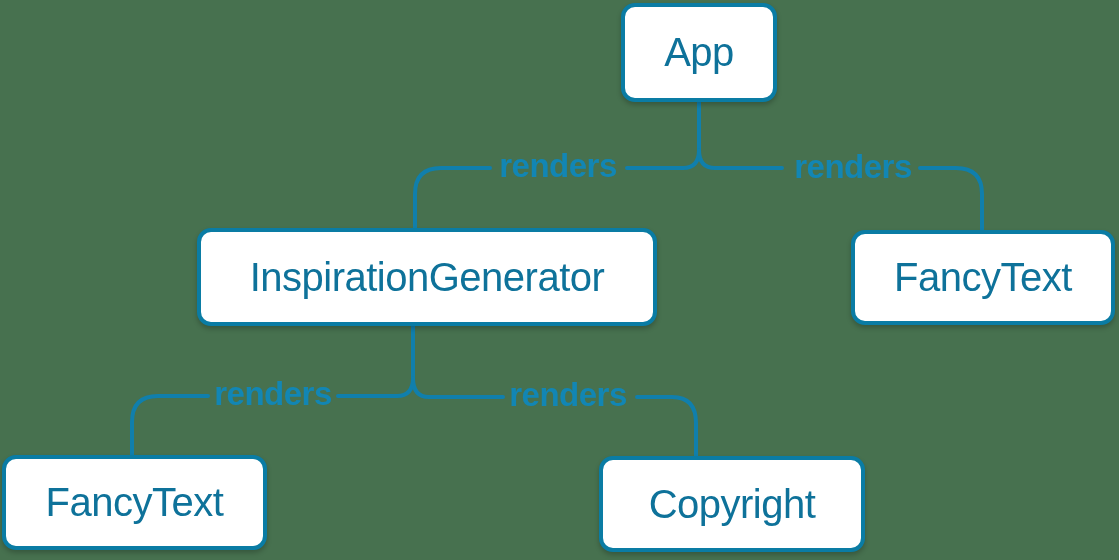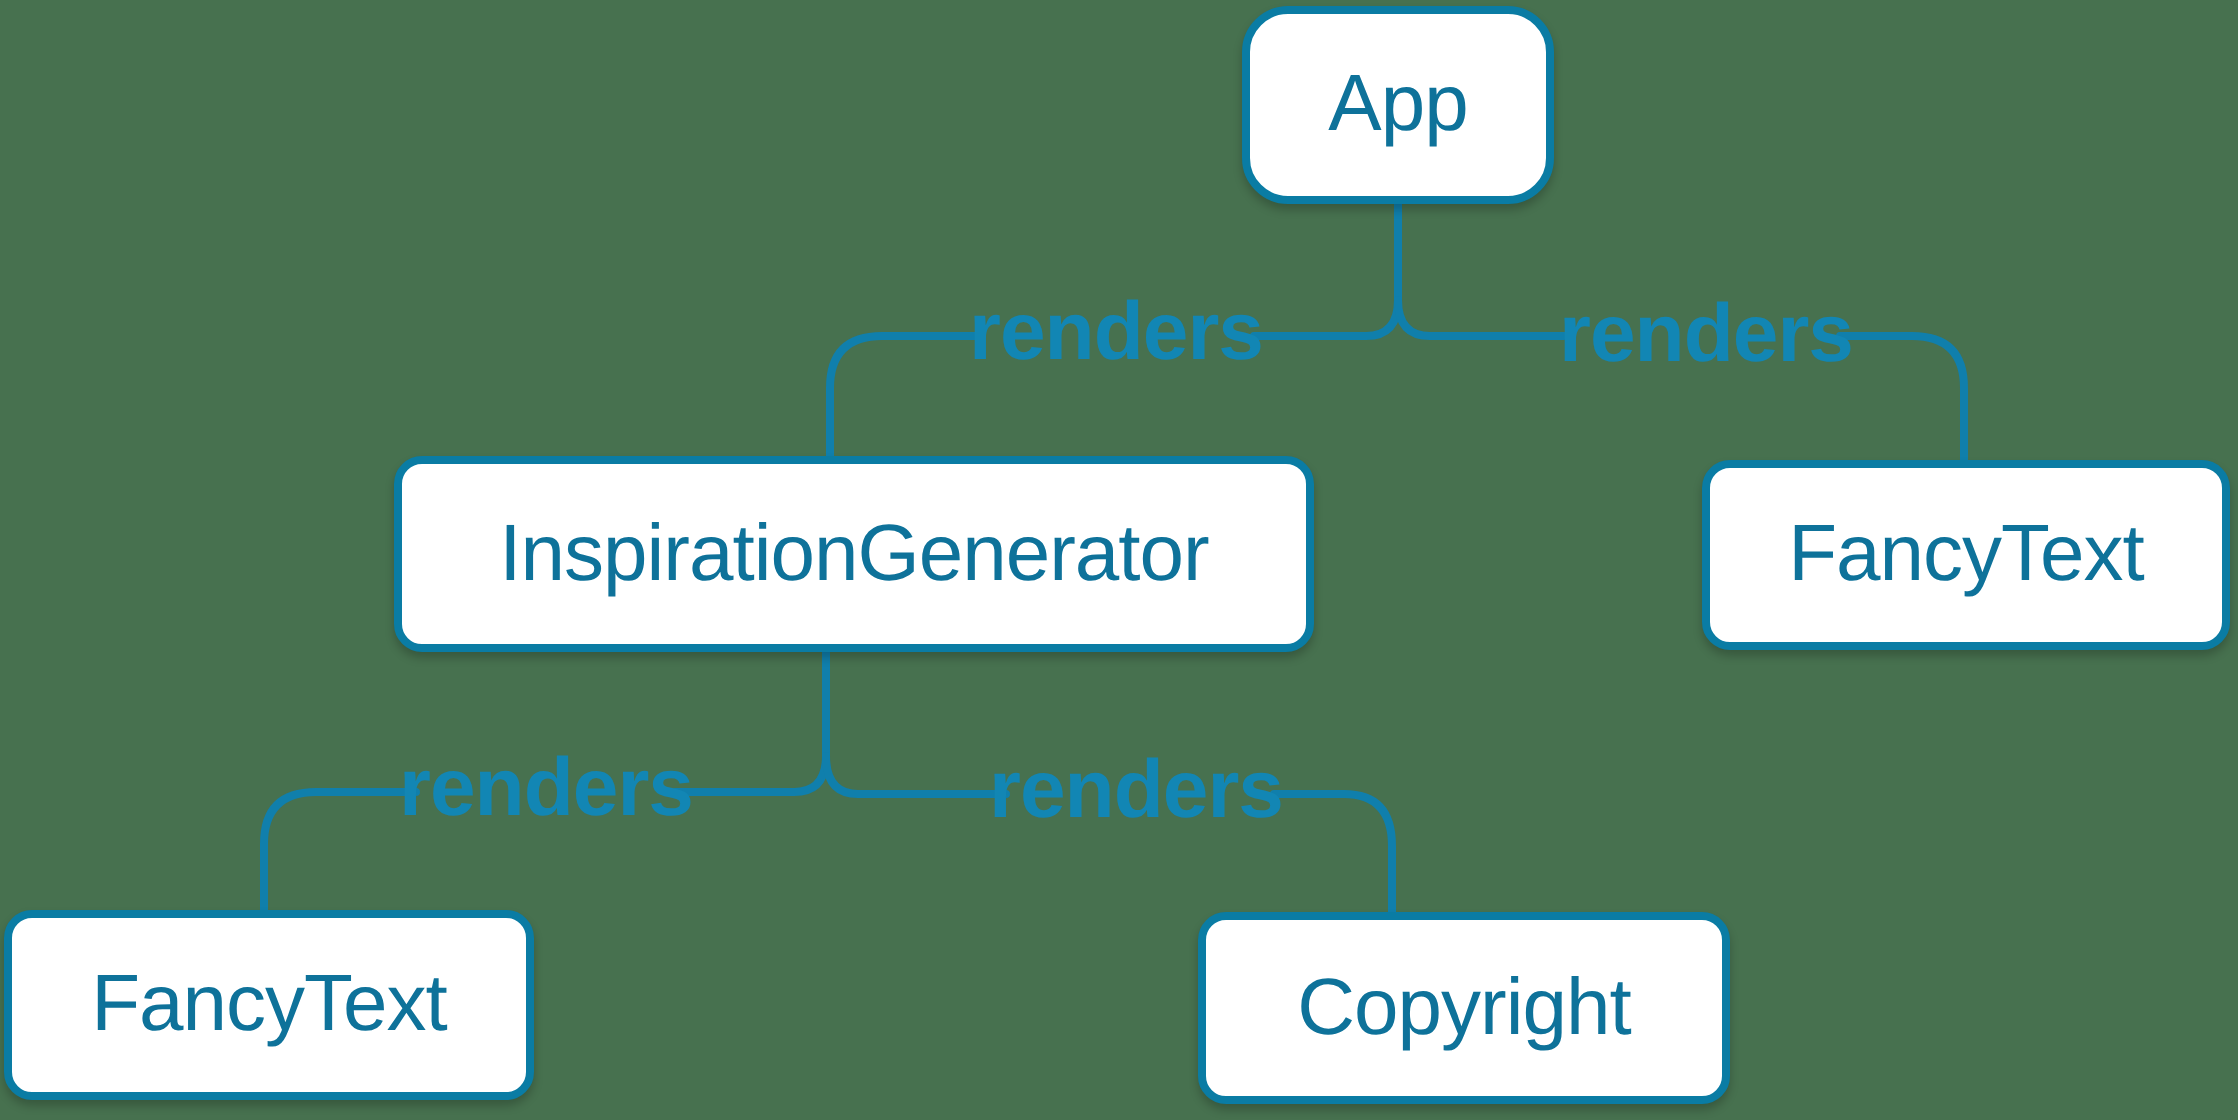--- a/index.html
+++ b/index.html
@@ -32,30 +32,30 @@
     display: flex;
     align-items: center;
     justify-content: center;
     color: #0E729A;
     font-size: 40px;
     font-weight: 500;
     letter-spacing: -0.5px;
     white-space: nowrap;
     box-shadow: 0 3px 5px rgba(0,0,0,0.22);
   }
-  .node-app       { left: 621px; top: 3px;   width: 156px; height: 99px; border-radius: 23px; }
+  .node-app       { left: 621px; top: 3px;   width: 156px; height: 99px; }
   .node-ig        { left: 197px; top: 228px; width: 460px; height: 98px; }
   .node-ft-top    { left: 851px; top: 230px; width: 264px; height: 95px; }
   .node-ft-bottom { left: 2px;   top: 455px; width: 265px; height: 95px; }
   .node-copyright { left: 567px; top: 456px; width: 266px; height: 96px; margin-left: 32px; }
   .edge-label {
     position: absolute;
     transform: translate(-50%, -50%);
     color: #1286B4;
-    font-size: 41px;
+    font-size: 33px;
     font-weight: 600;
     letter-spacing: -0.5px;
     white-space: nowrap;
   }
   .edge-label-1 { left: 558px; top: 166px; }
   .edge-label-2 { left: 853px; top: 167px; }
   .edge-label-3 { left: 273px; top: 394px; }
   .edge-label-4 { left: 568px; top: 395px; }
 </style>
 </head>

